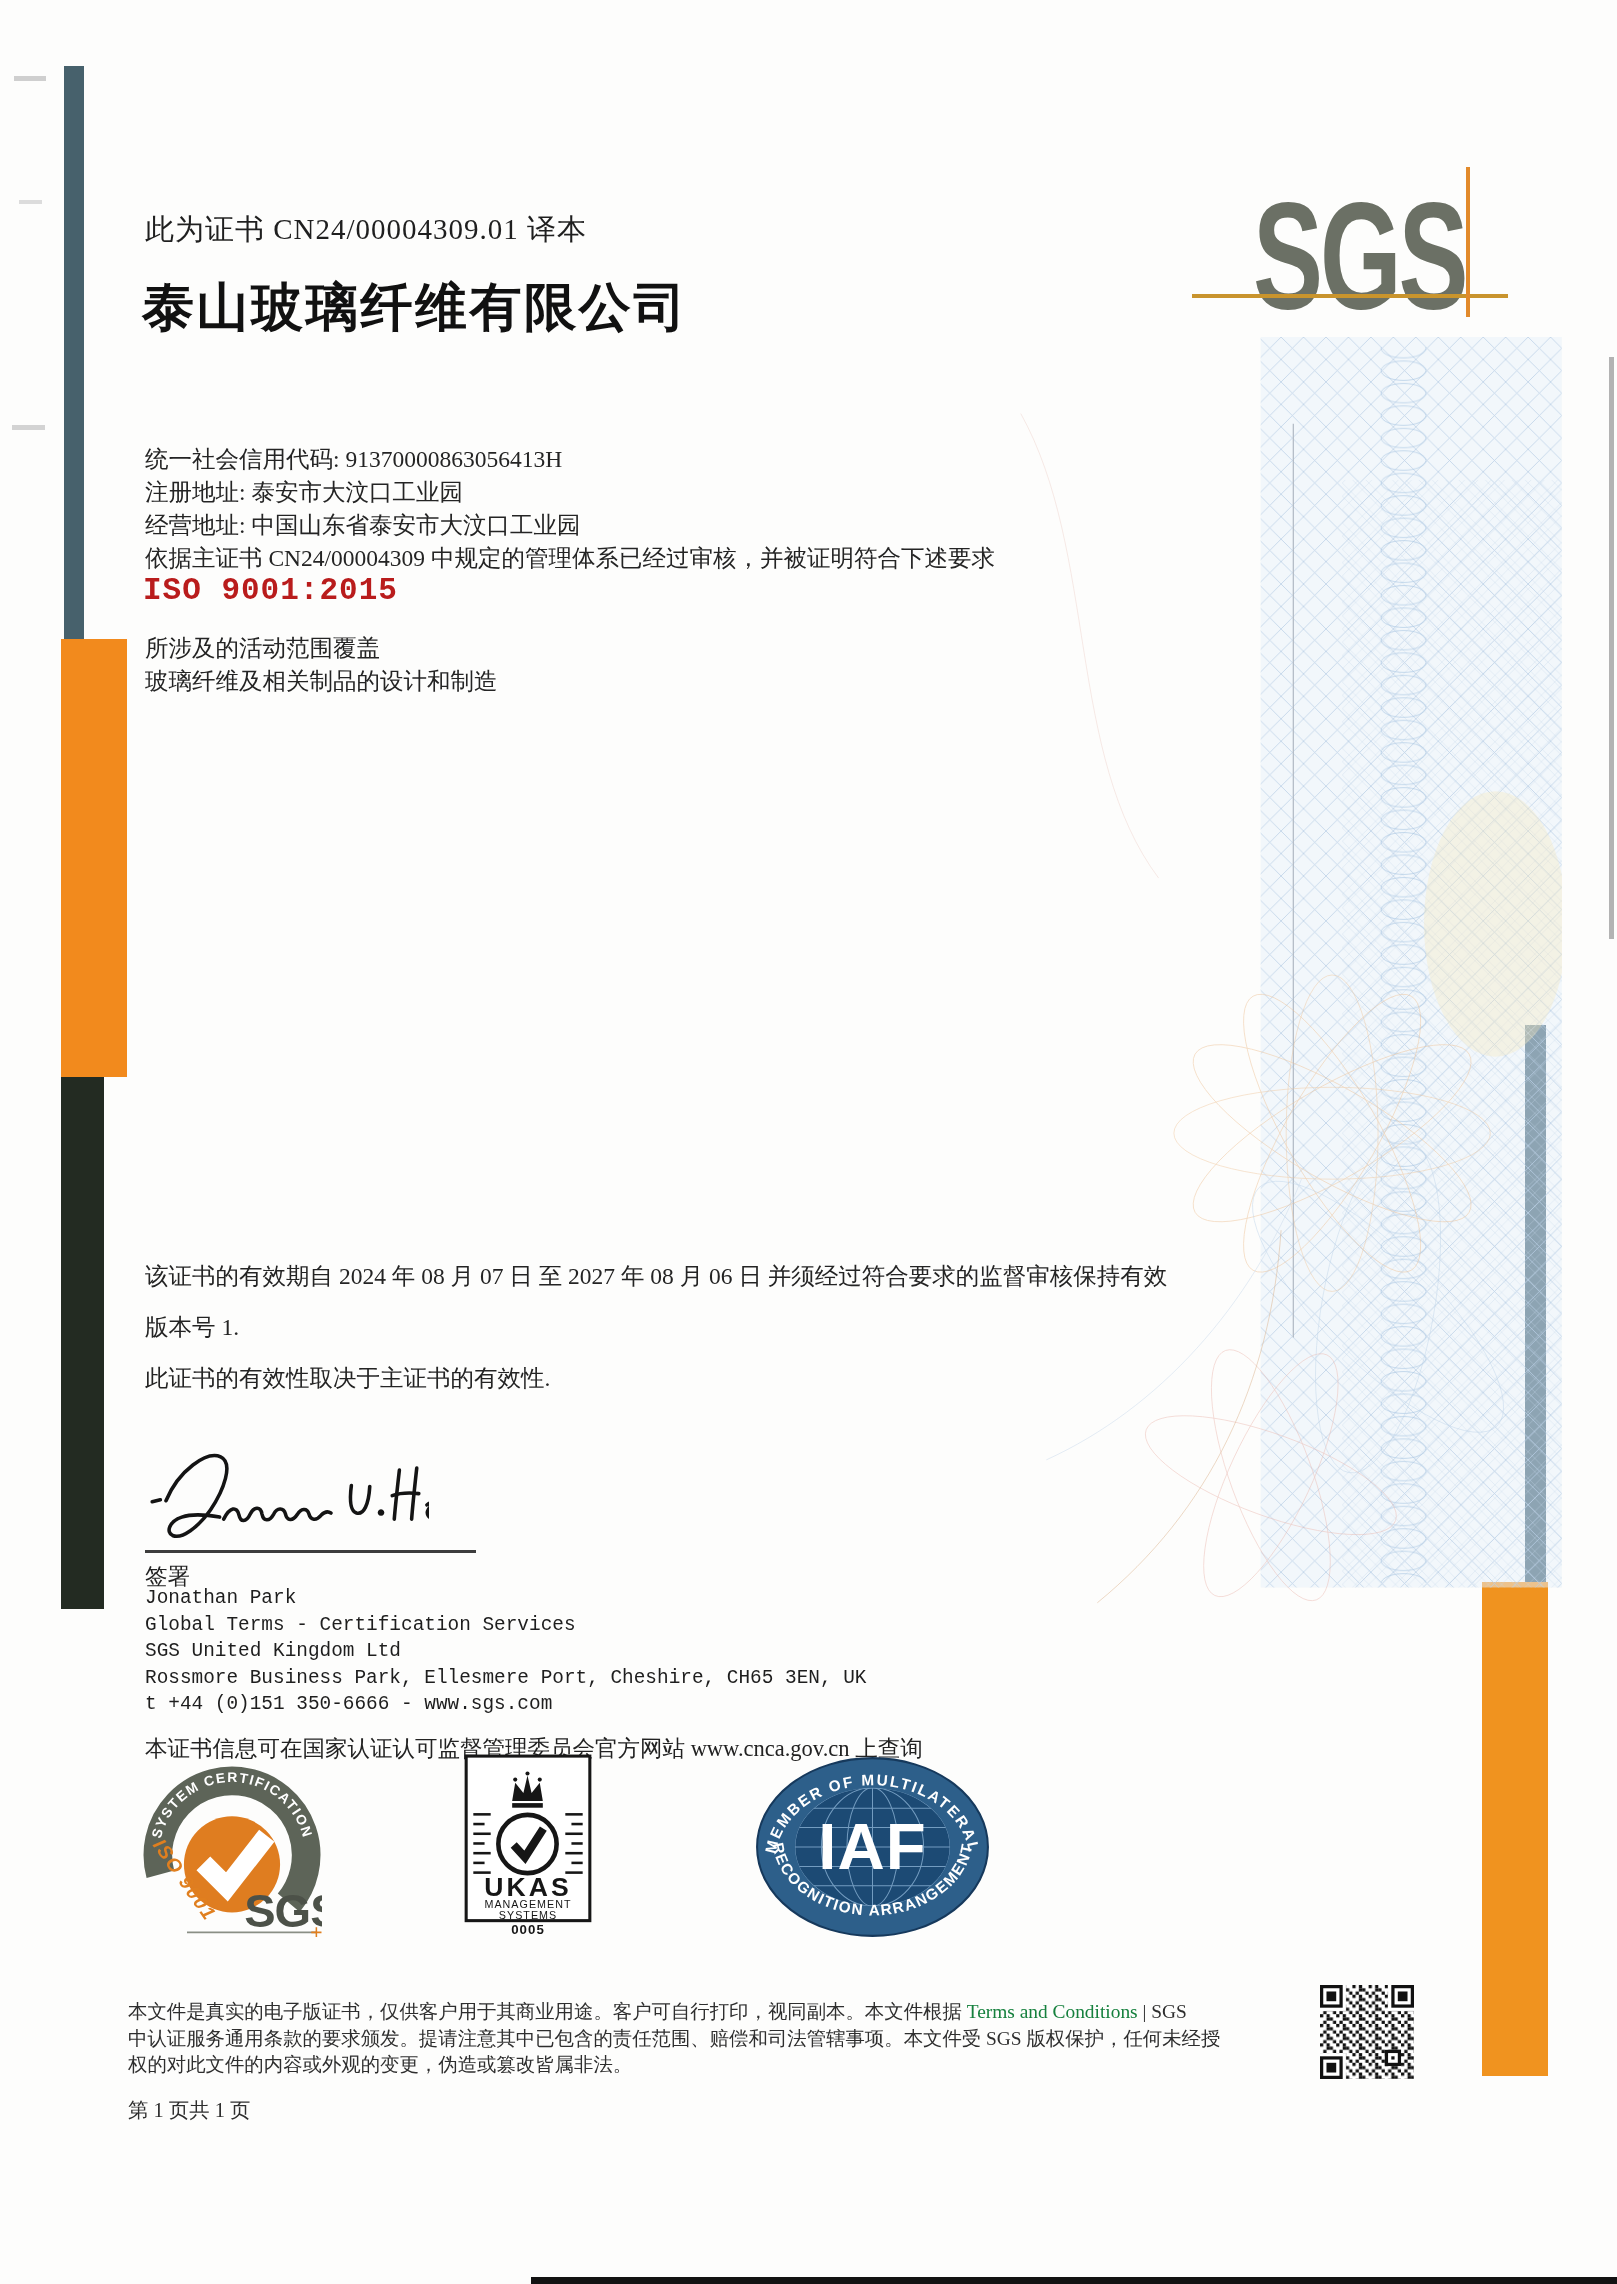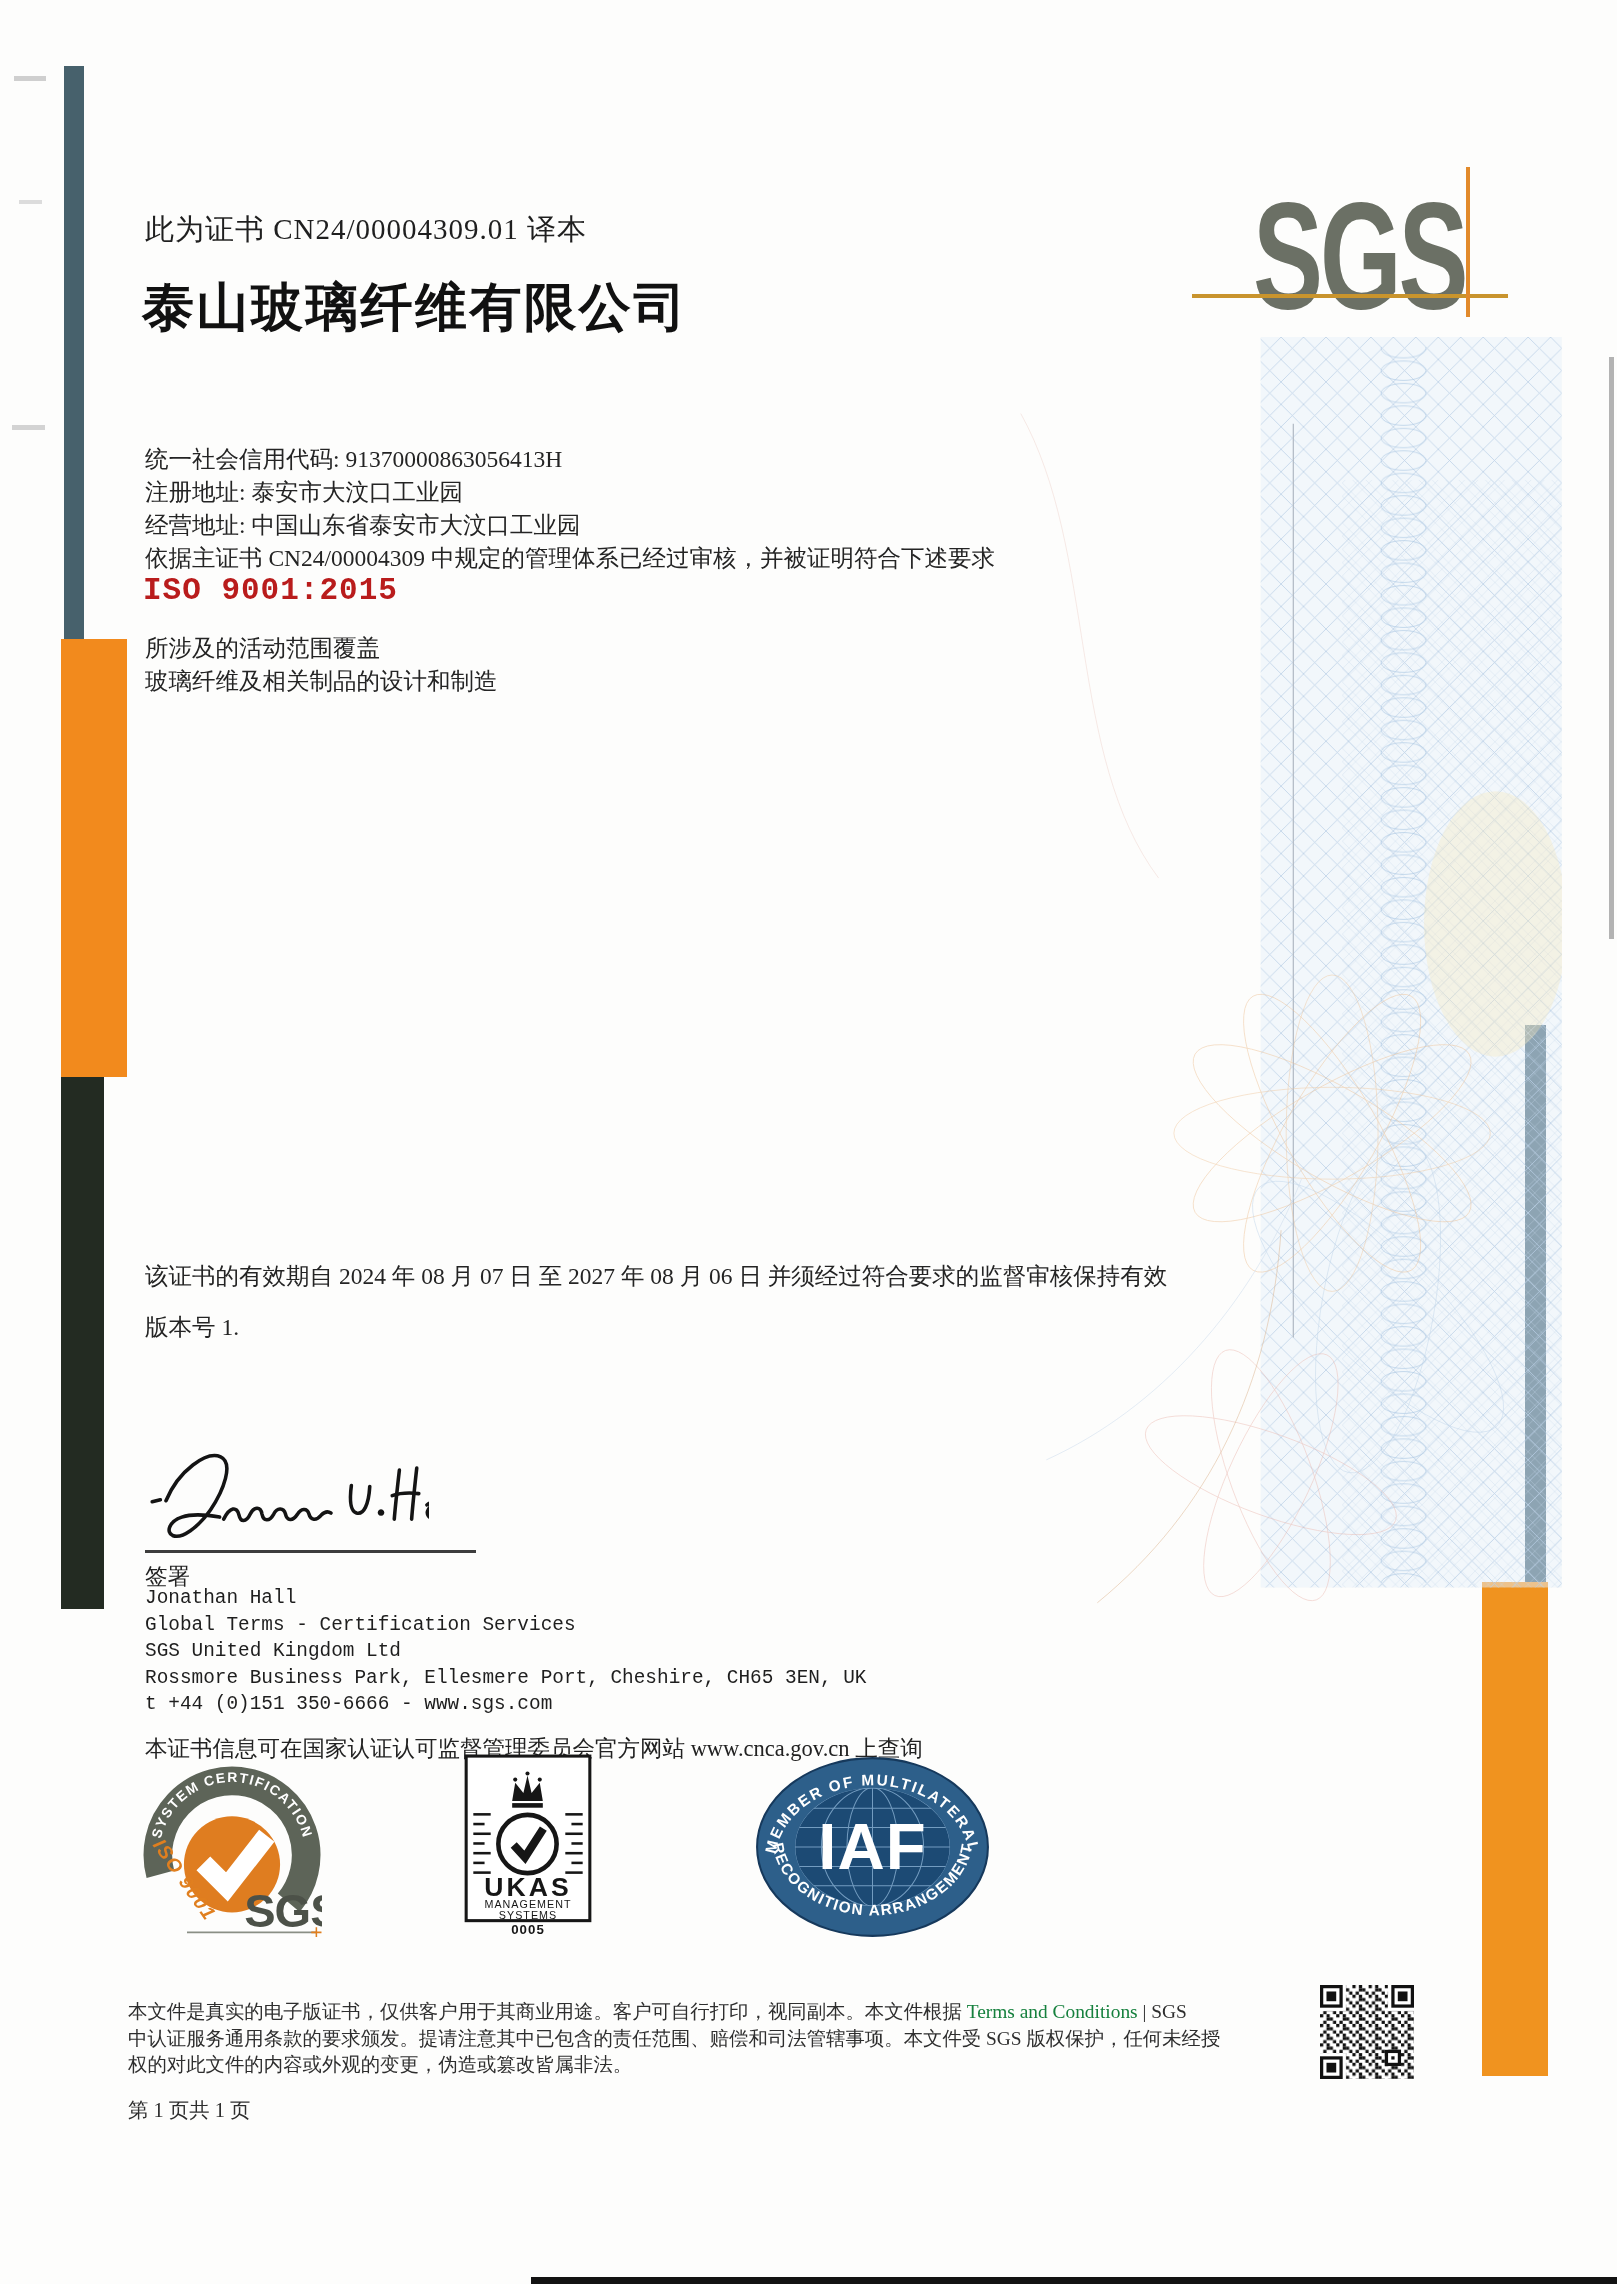--- a/index.html
+++ b/index.html
@@ -94,20 +94,21 @@
   </div>
 
   <div class="abs iso mono" style="left:143px;top:573px;">ISO 9001:2015</div>
 
   <div class="abs body-line" style="left:145px;top:632px;">所涉及的活动范围覆盖</div>
   <div class="abs body-line" style="left:145px;top:665px;">玻璃纤维及相关制品的设计和制造</div>
 
   <div class="abs" style="left:145px;top:1240px;">
     <div class="validity-line">该证书的有效期自 2024 年 08 月 07 日 至 2027 年 08 月 06 日 并须经过符合要求的监督审核保持有效</div>
     <div class="validity-line">版本号 1.</div>
+    <div class="validity-line">此证书的有效性取决于主证书的有效性.</div>
   </div>
 
   <svg class="abs" style="left:143px;top:1419px;" width="286" height="138" viewBox="0 0 560 270">
     <g fill="none" stroke="#141414" stroke-width="7" stroke-linecap="round" stroke-linejoin="round">
       <path d="M18,162 L34,158"></path>
       <path d="M45,160 C70,100 125,62 152,74 C178,86 158,140 132,178 C108,212 76,236 58,228 C44,221 52,200 76,192 C100,184 128,188 150,192"></path>
       <path d="M158,196 C170,172 184,170 188,188 C191,202 202,203 210,186 C217,172 230,170 233,186 C236,200 247,202 256,186 C262,174 275,172 279,186 C282,199 293,201 302,187 C309,175 321,173 325,186 C328,198 339,200 349,188 C355,182 362,180 368,184"></path>
       <path d="M408,130 C404,160 406,180 418,184 C432,188 442,168 444,132"></path>
       <path d="M466,180 a3,3 0 1 0 0.1,0"></path>
       <path d="M502,100 C498,135 494,170 492,196"></path>
@@ -115,21 +116,21 @@
       <path d="M488,150 C505,144 522,144 540,146"></path>
       <path d="M556,168 C570,158 582,162 580,180 C578,194 566,198 559,190 C553,182 560,170 572,168 C578,167 581,172 582,182"></path>
       <path d="M600,96 C596,136 592,176 596,196" transform="translate(-6,0)"></path>
       <path d="M622,92 C618,134 614,176 620,198 C624,206 634,200 640,188" transform="translate(-6,0)"></path>
     </g>
   </svg>
 
   <div class="abs" style="left:145px;top:1550px;width:331px;height:3.1px;background:#3d3d3d;"></div>
   <div class="abs sig-label" style="left:145px;top:1561px;">签署</div>
   <div class="abs sig-block mono" style="left:145px;top:1585px;">
-    <div>Jonathan Hall</div>
+    <div>Jonathan Park</div>
     <div>Global Terms - Certification Services</div>
     <div>SGS United Kingdom Ltd</div>
     <div>Rossmore Business Park, Ellesmere Port, Cheshire, CH65 3EN, UK</div>
     <div>t +44 (0)151 350-6666 - www.sgs.com</div>
   </div>
 
   <div class="abs cnca" style="left:145px;top:1733px;">本证书信息可在国家认证认可监督管理委员会官方网站 www.cnca.gov.cn 上查询</div>
 
   <svg class="abs" style="left:142px;top:1758px;" width="180" height="179" viewBox="0 0 352 350">
     <path d="M36,227.5 A145,145 0 1 1 287,283" fill="none" stroke="#5d6458" stroke-width="56"></path>

